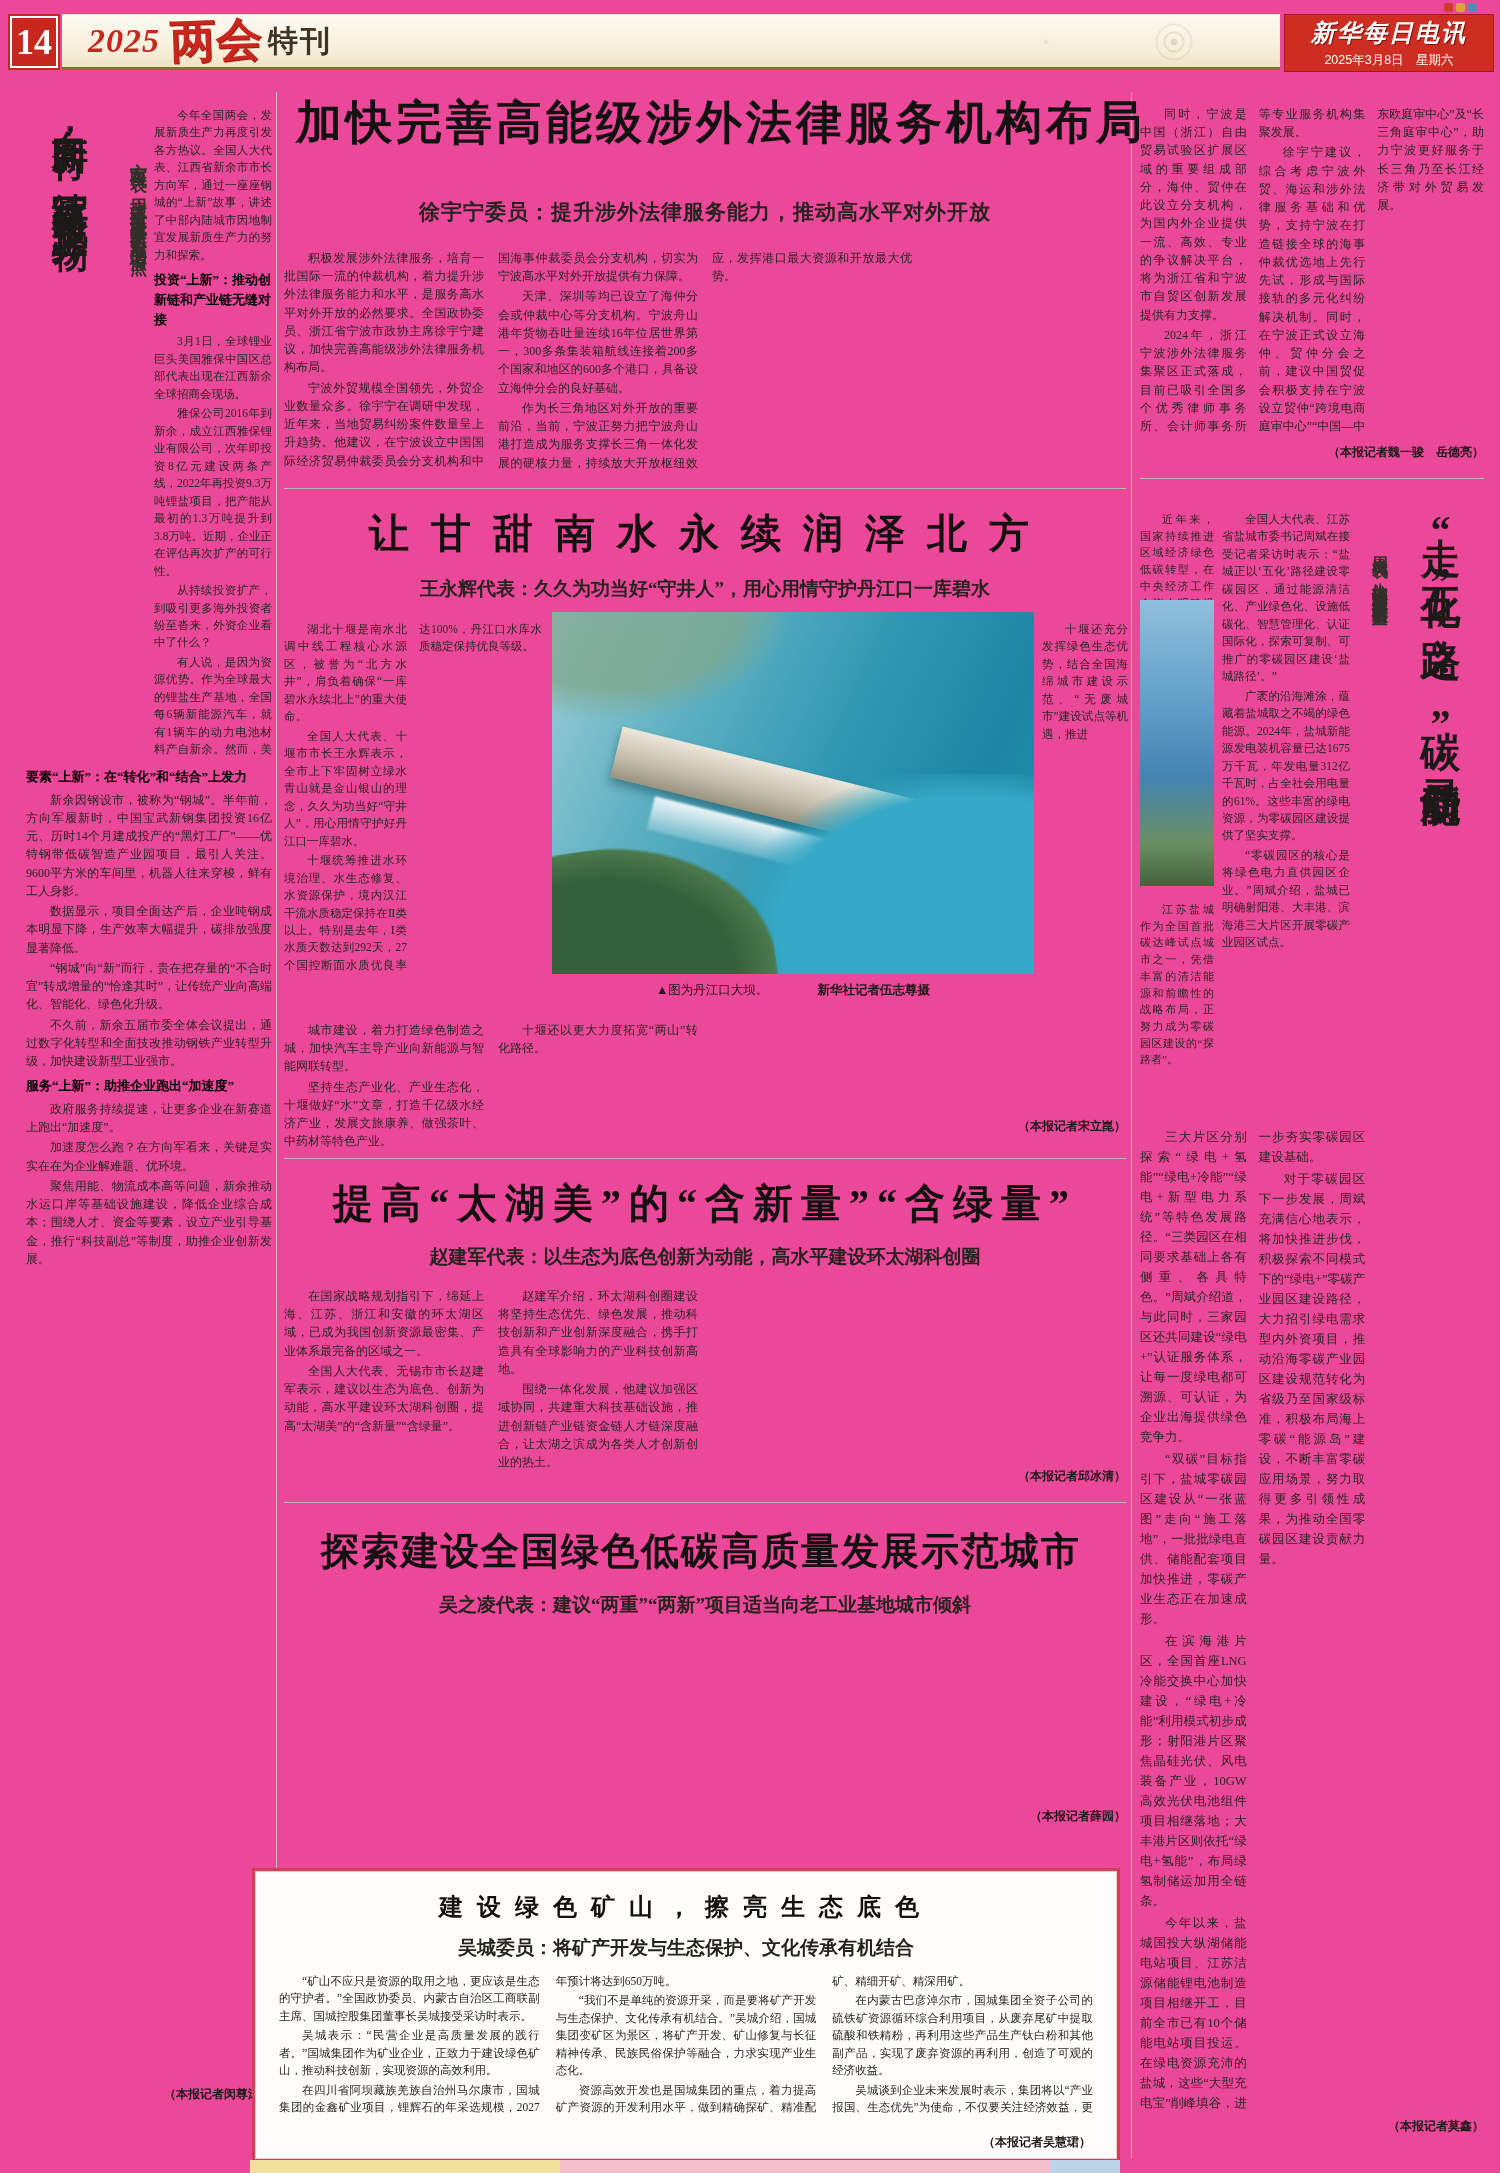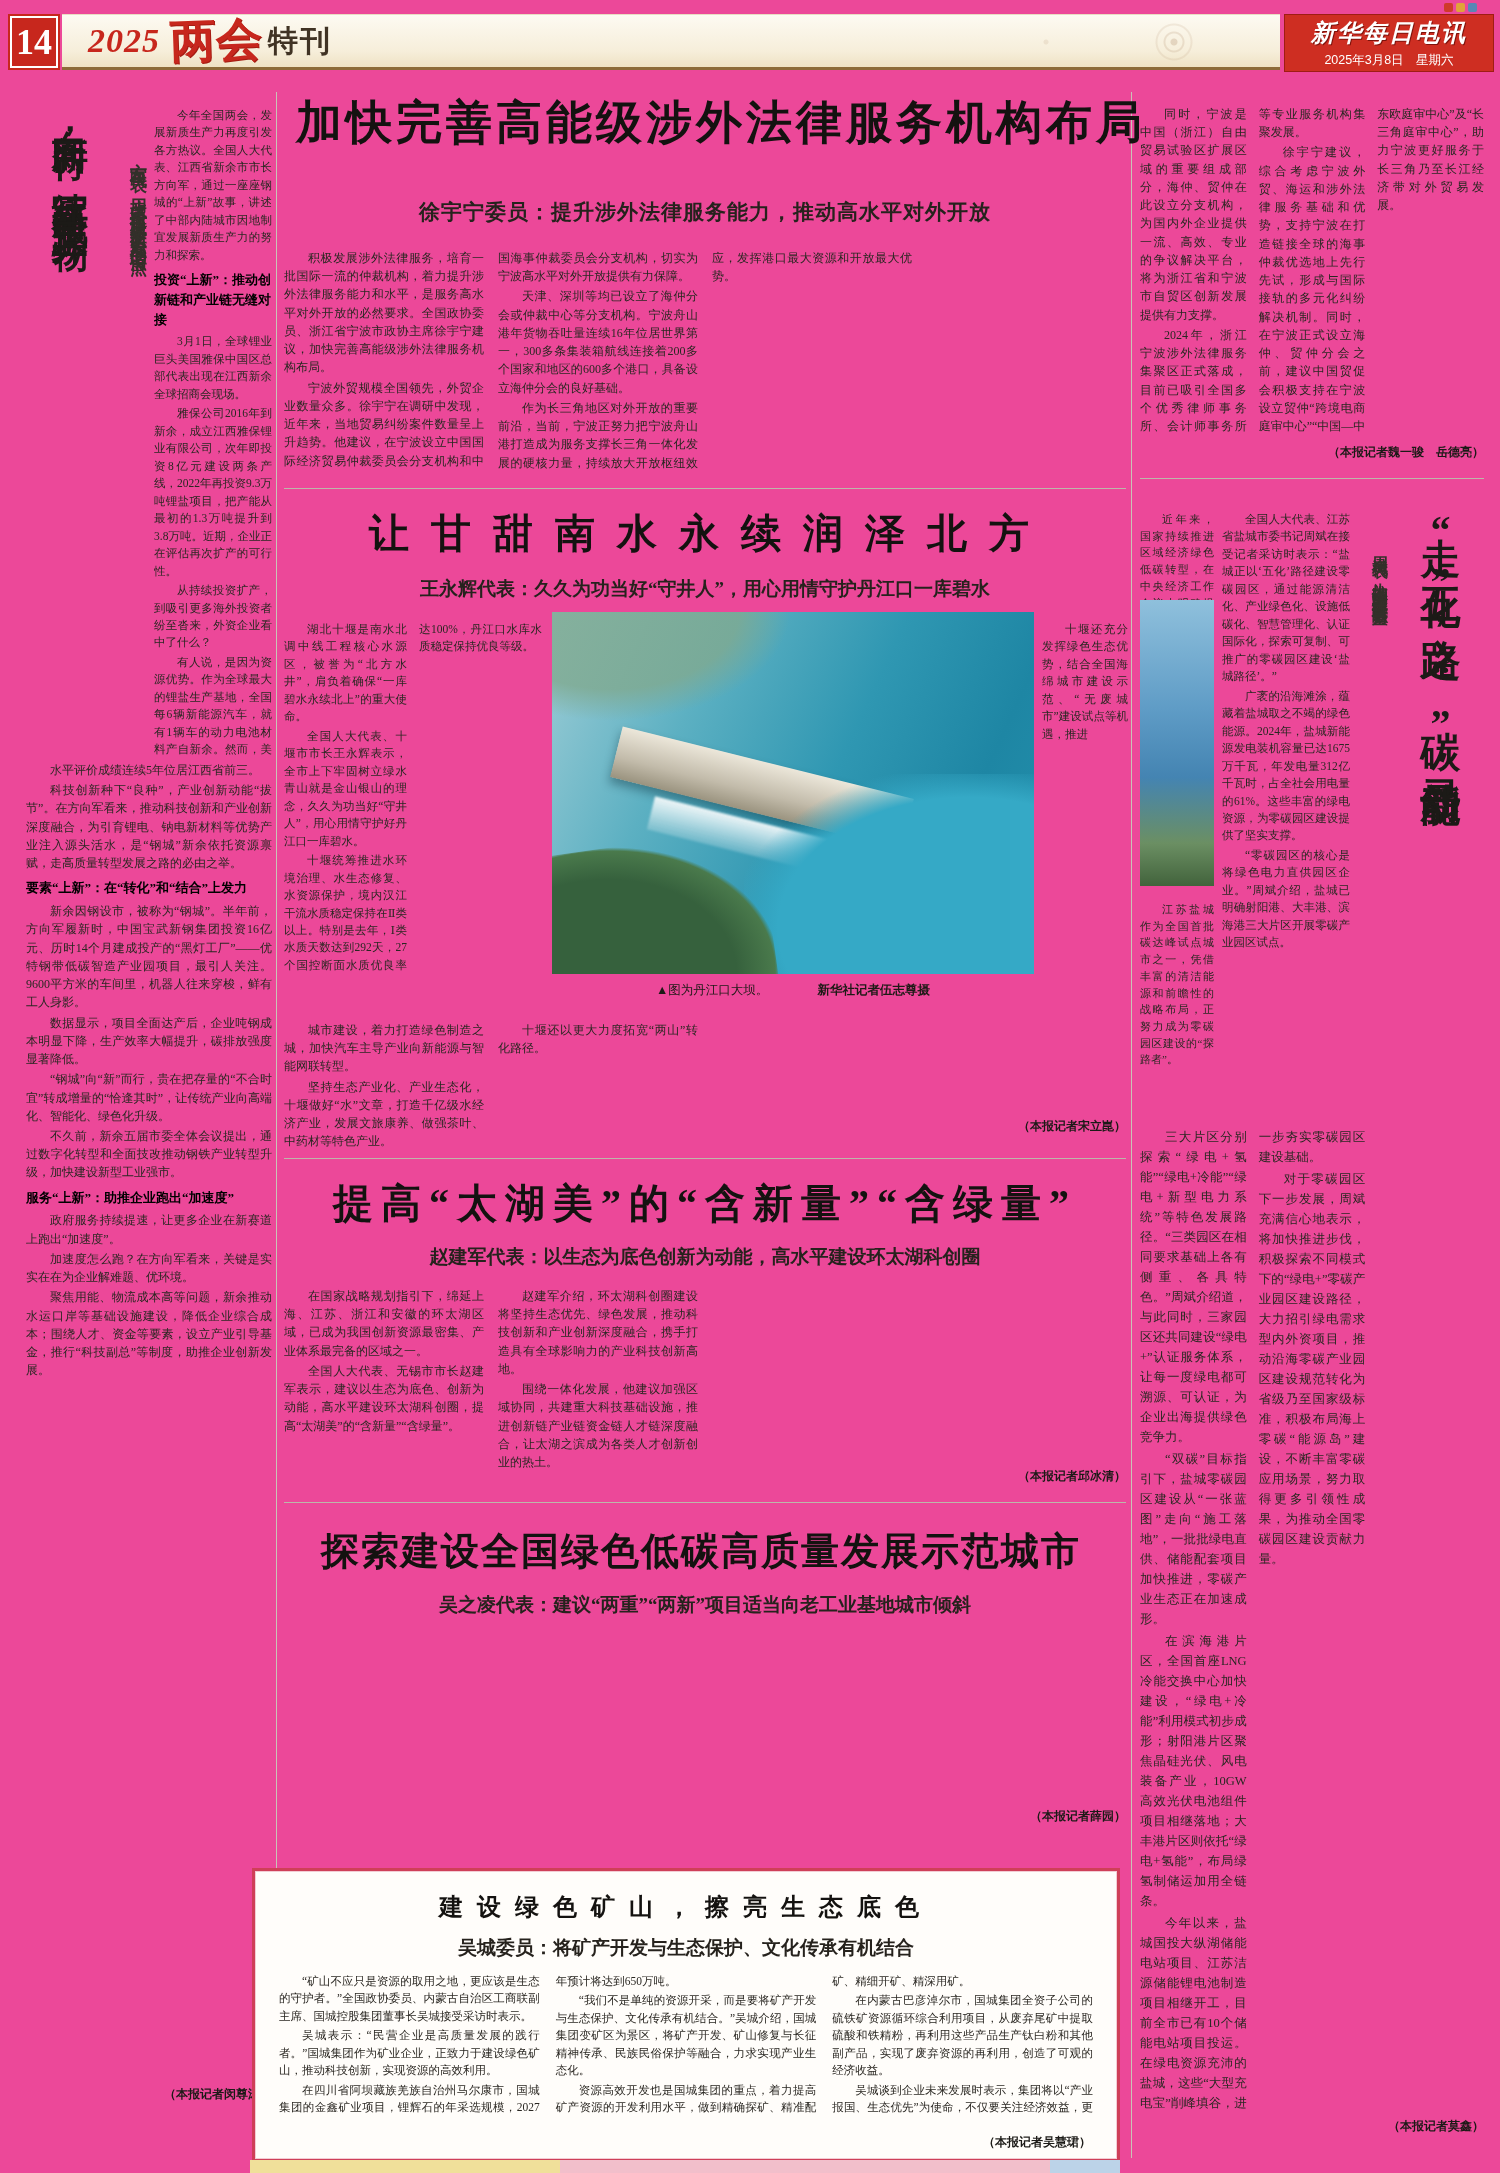--- a/index.html
+++ b/index.html
@@ -85,24 +85,20 @@
     <div class="sechead">投资“上新”：推动创新链和产业链无缝对接</div>
     <div>
         <p>3月1日，全球锂业巨头美国雅保中国区总部代表出现在江西新余全球招商会现场。</p>
         <p>雅保公司2016年到新余，成立江西雅保锂业有限公司，次年即投资8亿元建设两条产线，2022年再投资9.3万吨锂盐项目，把产能从最初的1.3万吨提升到3.8万吨。近期，企业正在评估再次扩产的可行性。</p>
         <p>从持续投资扩产，到吸引更多海外投资者纷至沓来，外资企业看中了什么？</p>
         <p>有人说，是因为资源优势。作为全球最大的锂盐生产基地，全国每6辆新能源汽车，就有1辆车的动力电池材料产自新余。然而，美国雅保中国区负责人却说，这里有一批行业重点企业和研发平台，更有很强的生产和研发能力。</p>
       </div>
   </div>
 
   <div class="abs bodycol" style="left:26px;top:752px;width:246px;height:1328px;font-size:12px;">
-    <div>
-        <p>水平评价成绩连续5年位居江西省前三。</p>
-        <p>科技创新种下“良种”，产业创新动能“拔节”。在方向军看来，推动科技创新和产业创新深度融合，为引育锂电、钠电新材料等优势产业注入源头活水，是“钢城”新余依托资源禀赋，走高质量转型发展之路的必由之举。</p>
-      </div>
     <div class="sechead">要素“上新”：在“转化”和“结合”上发力</div>
     <div>
         <p>新余因钢设市，被称为“钢城”。半年前，方向军履新时，中国宝武新钢集团投资16亿元、历时14个月建成投产的“黑灯工厂”——优特钢带低碳智造产业园项目，最引人关注。9600平方米的车间里，机器人往来穿梭，鲜有工人身影。</p>
         <p>数据显示，项目全面达产后，企业吨钢成本明显下降，生产效率大幅提升，碳排放强度显著降低。</p>
         <p>“钢城”向“新”而行，贵在把存量的“不合时宜”转成增量的“恰逢其时”，让传统产业向高端化、智能化、绿色化升级。</p>
         <p>不久前，新余五届市委全体会议提出，通过数字化转型和全面技改推动钢铁产业转型升级，加快建设新型工业强市。</p>
       </div>
     <div class="sechead">服务“上新”：助推企业跑出“加速度”</div>
     <div>
         <p>政府服务持续提速，让更多企业在新赛道上跑出“加速度”。</p>

